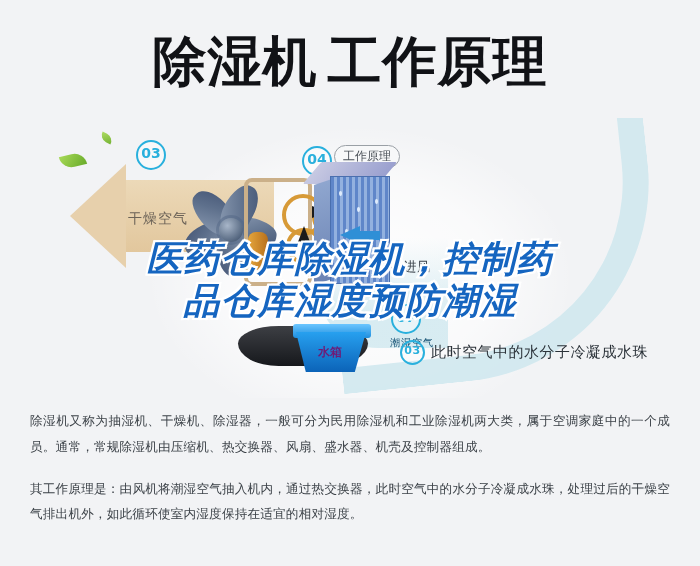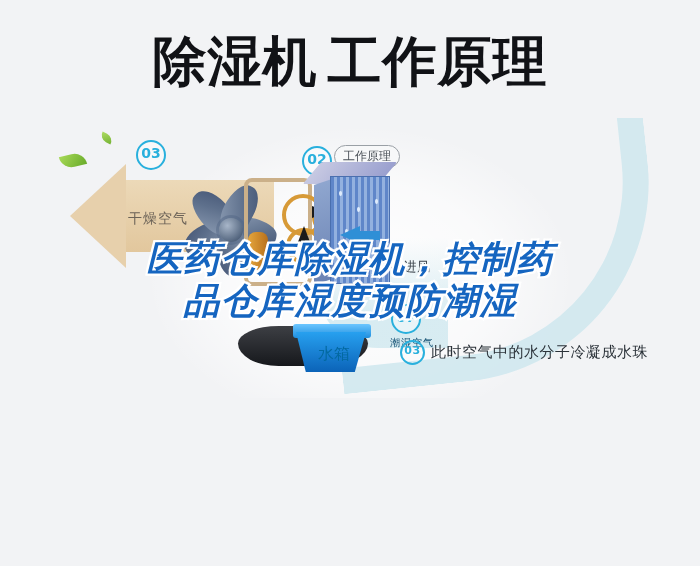--- a/index.html
+++ b/index.html
@@ -222,21 +222,21 @@
     position:absolute;left:0;top:8px;width:70px;height:40px;
     background:linear-gradient(180deg,#27a0ef,#0b63b8);
     clip-path:polygon(0 0,100% 0,84% 100%,14% 100%);
   }
   .tank .lip{
     position:absolute;left:-3px;top:0;width:78px;height:14px;
     background:linear-gradient(180deg,#6cc6ff,#1e8ede);
     border-radius:3px;transform:skewX(0deg);
   }
   .tank-label{
-    position:absolute;left:22px;top:20px;font-size:16px;color:#0369a1;font-weight:normal;
+    position:absolute;left:22px;top:20px;font-size:12px;color:#701a75;font-weight:bold;
   }
 
   
   .step{
     position:absolute;font-size:15px;color:#2b3239;white-space:nowrap;
     display:flex;align-items:center;gap:6px;letter-spacing:.5px;
   }
   .step .num{
     display:inline-block;width:21px;height:21px;border-radius:50%;
     border:2px solid #29b0dd;color:#29b0dd;font-size:11px;font-weight:bold;
@@ -318,21 +318,21 @@
       <div class="coil c1"></div>
       <div class="coil c2"></div>
       <div class="coil c3"></div>
       <div class="coil c4"></div>
       <div class="cyl"></div>
       <div class="arr arr-up"></div>
       <div class="arr arr-down"></div>
       <div class="arr arr-right"></div>
     </div>
 
-    <div class="badge b02">02</div>
+    <div class="badge b02">04</div>
     <div class="callout">工作原理</div>
     <div class="callout-tail"></div>
 
     <div class="hx">
       <div class="top"></div>
       <div class="side"></div>
       <div class="face">
         <div class="drop" style="left:8px;top:14px"></div>
         <div class="drop" style="left:26px;top:30px"></div>
         <div class="drop" style="left:44px;top:22px"></div>
@@ -364,15 +364,17 @@
       <span>此时空气中的水分子冷凝成水珠</span>
     </div>
   </div>
 
   <div class="overlay">
     <div class="line">医药仓库除湿机，控制药</div>
     <div class="line">品仓库湿度预防潮湿</div>
   </div>
 
   <div class="body-copy">
+    <p class="para">除湿机又称为抽湿机、干燥机、除湿器，一般可分为民用除湿机和工业除湿机两大类，属于空调家庭中的一个成员。通常，常规除湿机由压缩机、热交换器、风扇、盛水器、机壳及控制器组成。</p>
+    <p class="para">其工作原理是：由风机将潮湿空气抽入机内，通过热交换器，此时空气中的水分子冷凝成水珠，处理过后的干燥空气排出机外，如此循环使室内湿度保持在适宜的相对湿度。</p>
   </div>
 
 </div>
 
 </body></html>

